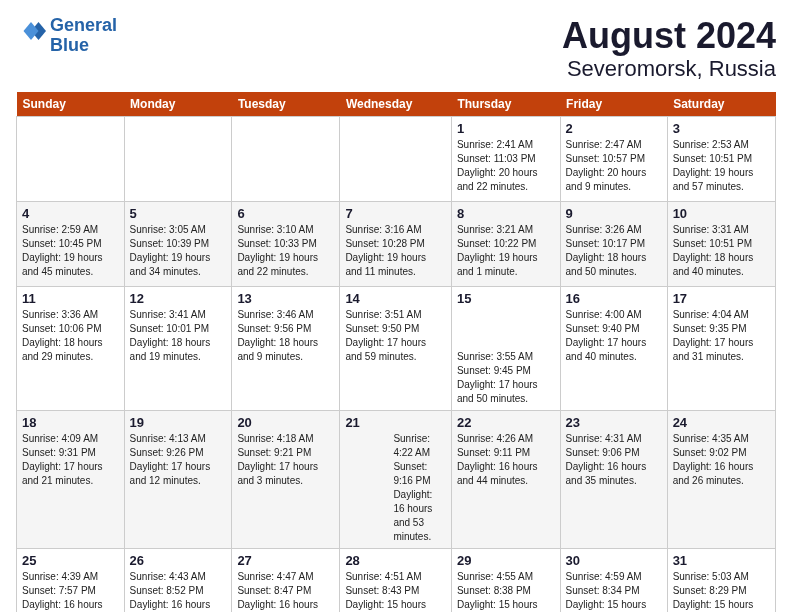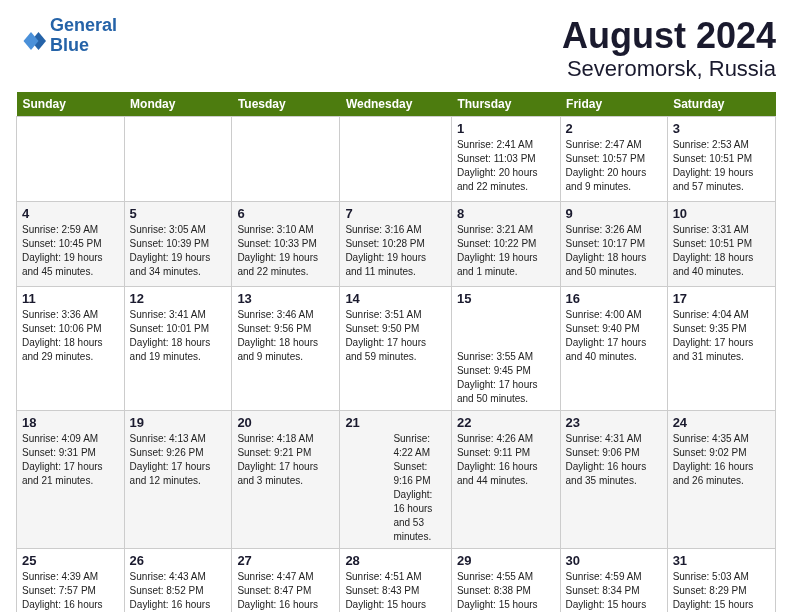--- a/index.html
+++ b/index.html
@@ -11,21 +11,21 @@
       padding: 16px;
     }
     .header {
       display: flex;
       justify-content: space-between;
       align-items: flex-start;
       margin-bottom: 10px;
     }
     .logo {
       display: flex;
-      align-items: flex-end;
+      align-items: flex-start;
       gap: 4px;
     }
     .logo-text {
       font-size: 18px;
       font-weight: bold;
       color: #1a1a2e;
       line-height: 1.1;
     }
     .logo-text span {
       color: #2563a8;
@@ -47,21 +47,21 @@
       font-size: 22px;
       font-weight: normal;
       color: #1a1a2e;
     }
     table {
       width: 100%;
       border-collapse: collapse;
       font-size: 11px;
     }
     thead tr th {
-      background-color: #4d7c0f;
+      background-color: #c2410c;
       color: #fff;
       text-align: left;
       padding: 5px 6px;
       font-size: 12px;
       font-weight: bold;
     }
     tbody tr td {
       border: 1px solid #ccc;
       vertical-align: top;
       padding: 4px 5px;

